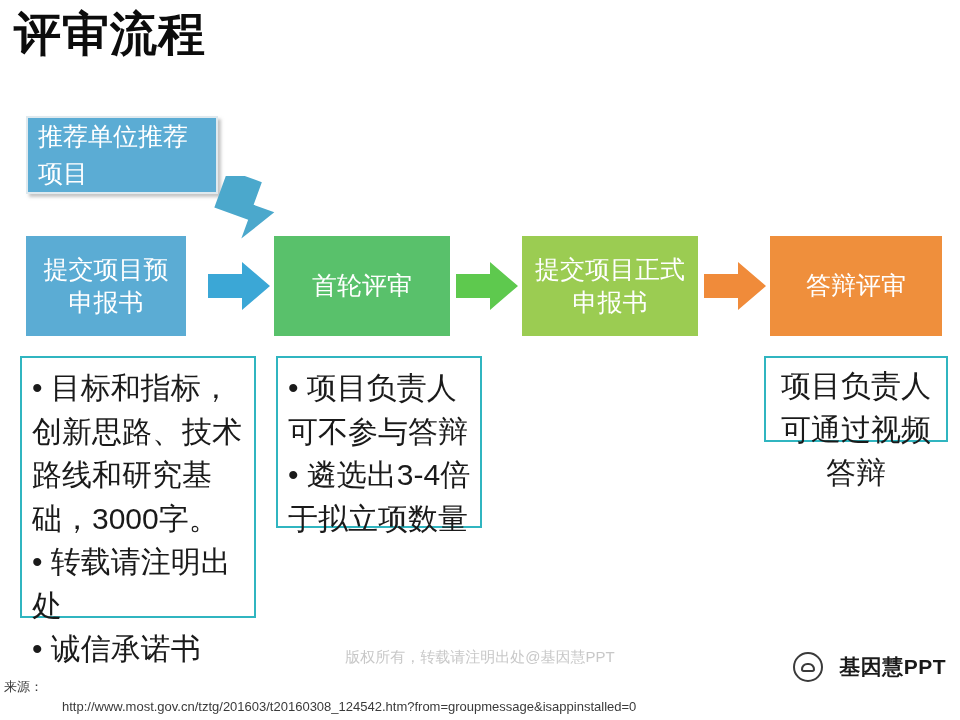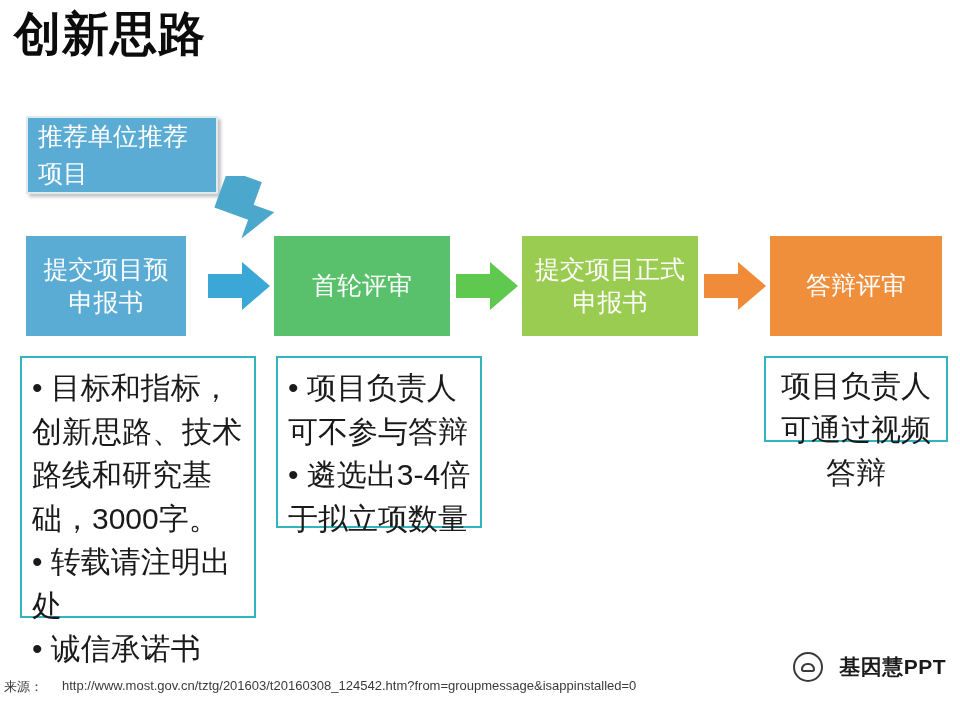--- a/index.html
+++ b/index.html
@@ -170,21 +170,21 @@
   .source-label {
     position: absolute;
     left: 4px;
     top: 678px;
     font-size: 13px;
     color: #3a3a3a;
   }
   .source-url {
     position: absolute;
     left: 62px;
-    top: 678px;
+    top: 699px;
     font-size: 13px;
     color: #3a3a3a;
     white-space: nowrap;
   }
   .brand {
     position: absolute;
     right: 14px;
     top: 652px;
     display: flex;
     align-items: center;
@@ -214,21 +214,21 @@
     color: #1a1a1a;
     font-weight: bold;
     letter-spacing: 0.5px;
   }
 </style>
 </head>
 <body>
 
 <div class="slide">
 
-  <div class="title">创新思路</div>
+  <div class="title">评审流程</div>
 
   <div class="box box-recommend">推荐单位推荐项目</div>
   <div class="box box-presubmit">提交项目预申报书</div>
   <div class="box box-firstround">首轮评审</div>
   <div class="box box-formal">提交项目正式申报书</div>
   <div class="box box-defense">答辩评审</div>
 
   <svg class="arrow arrow-diag" viewBox="0 0 80 70">
     <polygon points="4,2 40,2 40,26 62,26 40,62 40,42 4,42" fill="#4ba8cc" transform="rotate(20 33 32)"></polygon>
   </svg>
@@ -250,20 +250,21 @@
 
   <div class="note note-b">
     <p class="bullet">• 项目负责人可不参与答辩</p>
     <p class="bullet">• 遴选出3-4倍于拟立项数量</p>
   </div>
 
   <div class="note note-c">
     <p>项目负责人可通过视频答辩</p>
   </div>
 
+  <div class="watermark-center">版权所有，转载请注明出处@基因慧PPT</div>
   <div class="source-label">来源：</div>
   <div class="source-url">http://www.most.gov.cn/tztg/201603/t20160308_124542.htm?from=groupmessage&amp;isappinstalled=0</div>
 
   <div class="brand">
     <div class="brand-mark"></div>
     <div class="brand-text">基因慧PPT</div>
   </div>
 
 </div>
 

